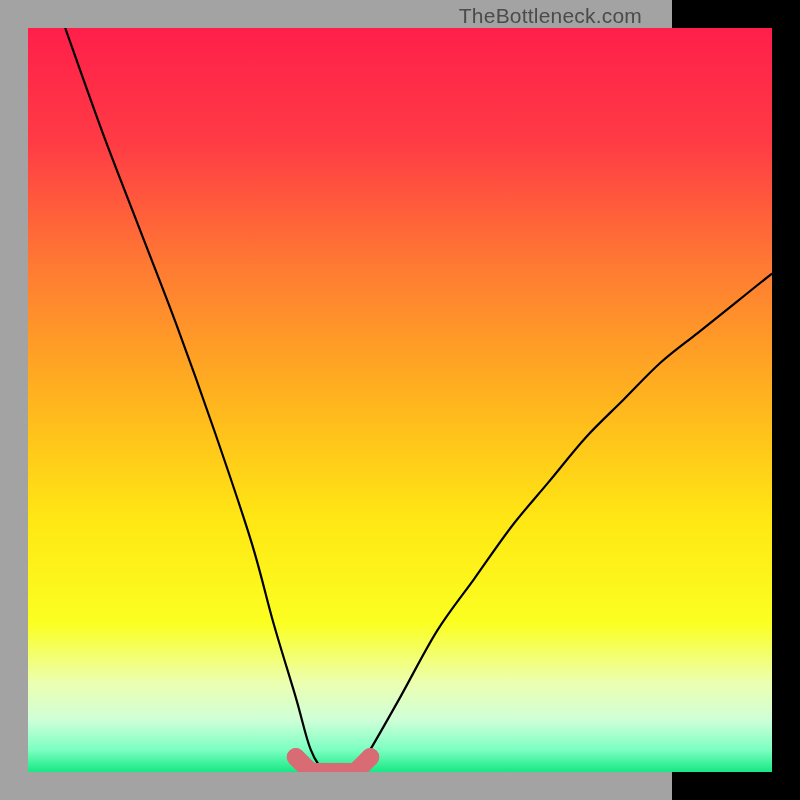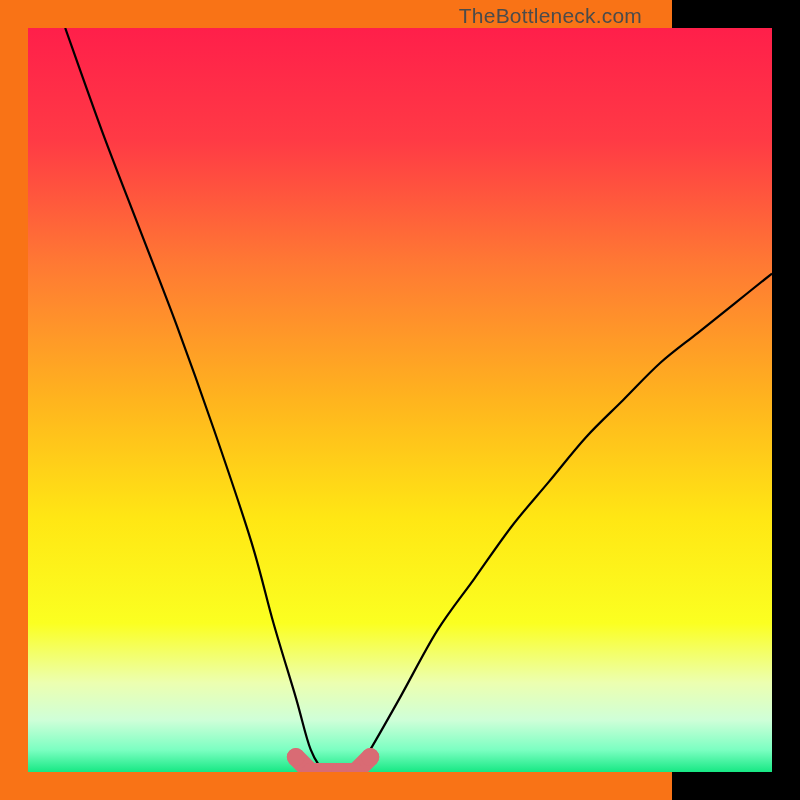--- a/index.html
+++ b/index.html
@@ -8,21 +8,21 @@
     width: 800px;
     height: 800px;
     overflow: hidden;
     background: #000;
     font-family: Arial, Helvetica, sans-serif;
   }
   .frame {
     position: absolute;
     left: 0; top: 0;
     width: 672px; height: 800px;
-    background: #f97316;
+    background: #a3a3a3;
   }
   .plot {
     position: absolute;
     left: 28px;
     top: 28px;
     width: 744px;
     height: 744px;
     overflow: hidden;
   }
   .gradient {

